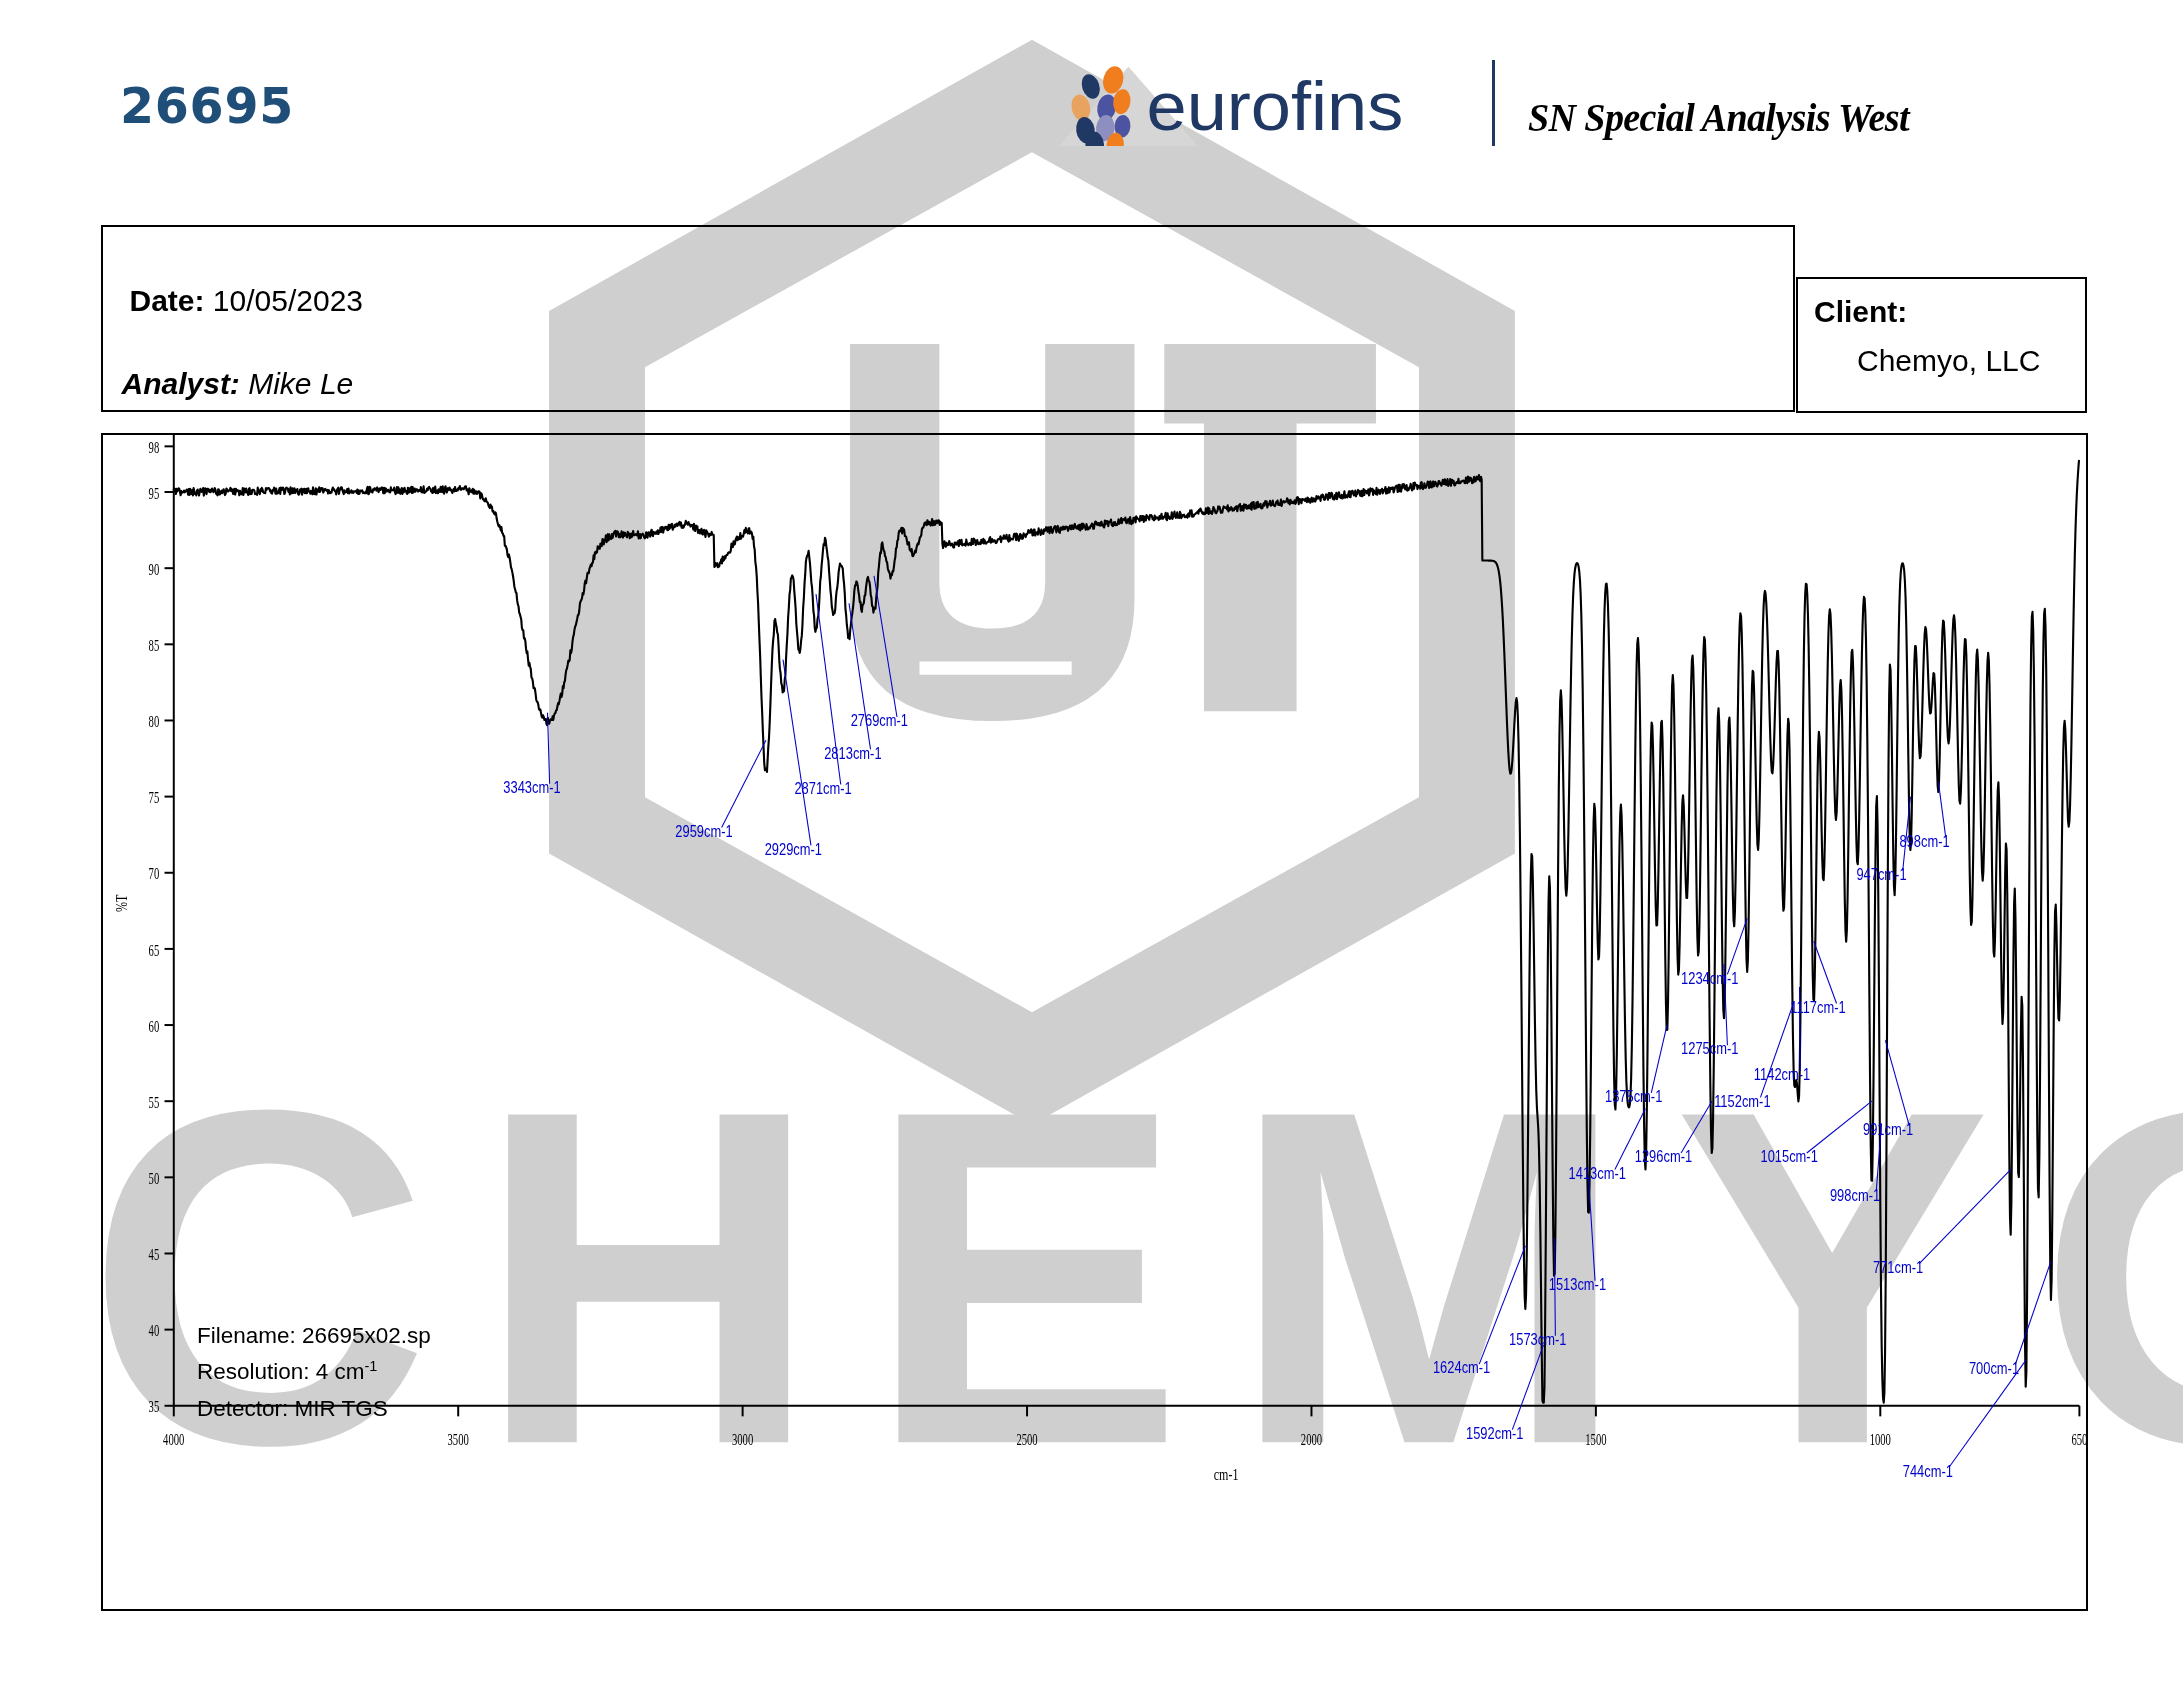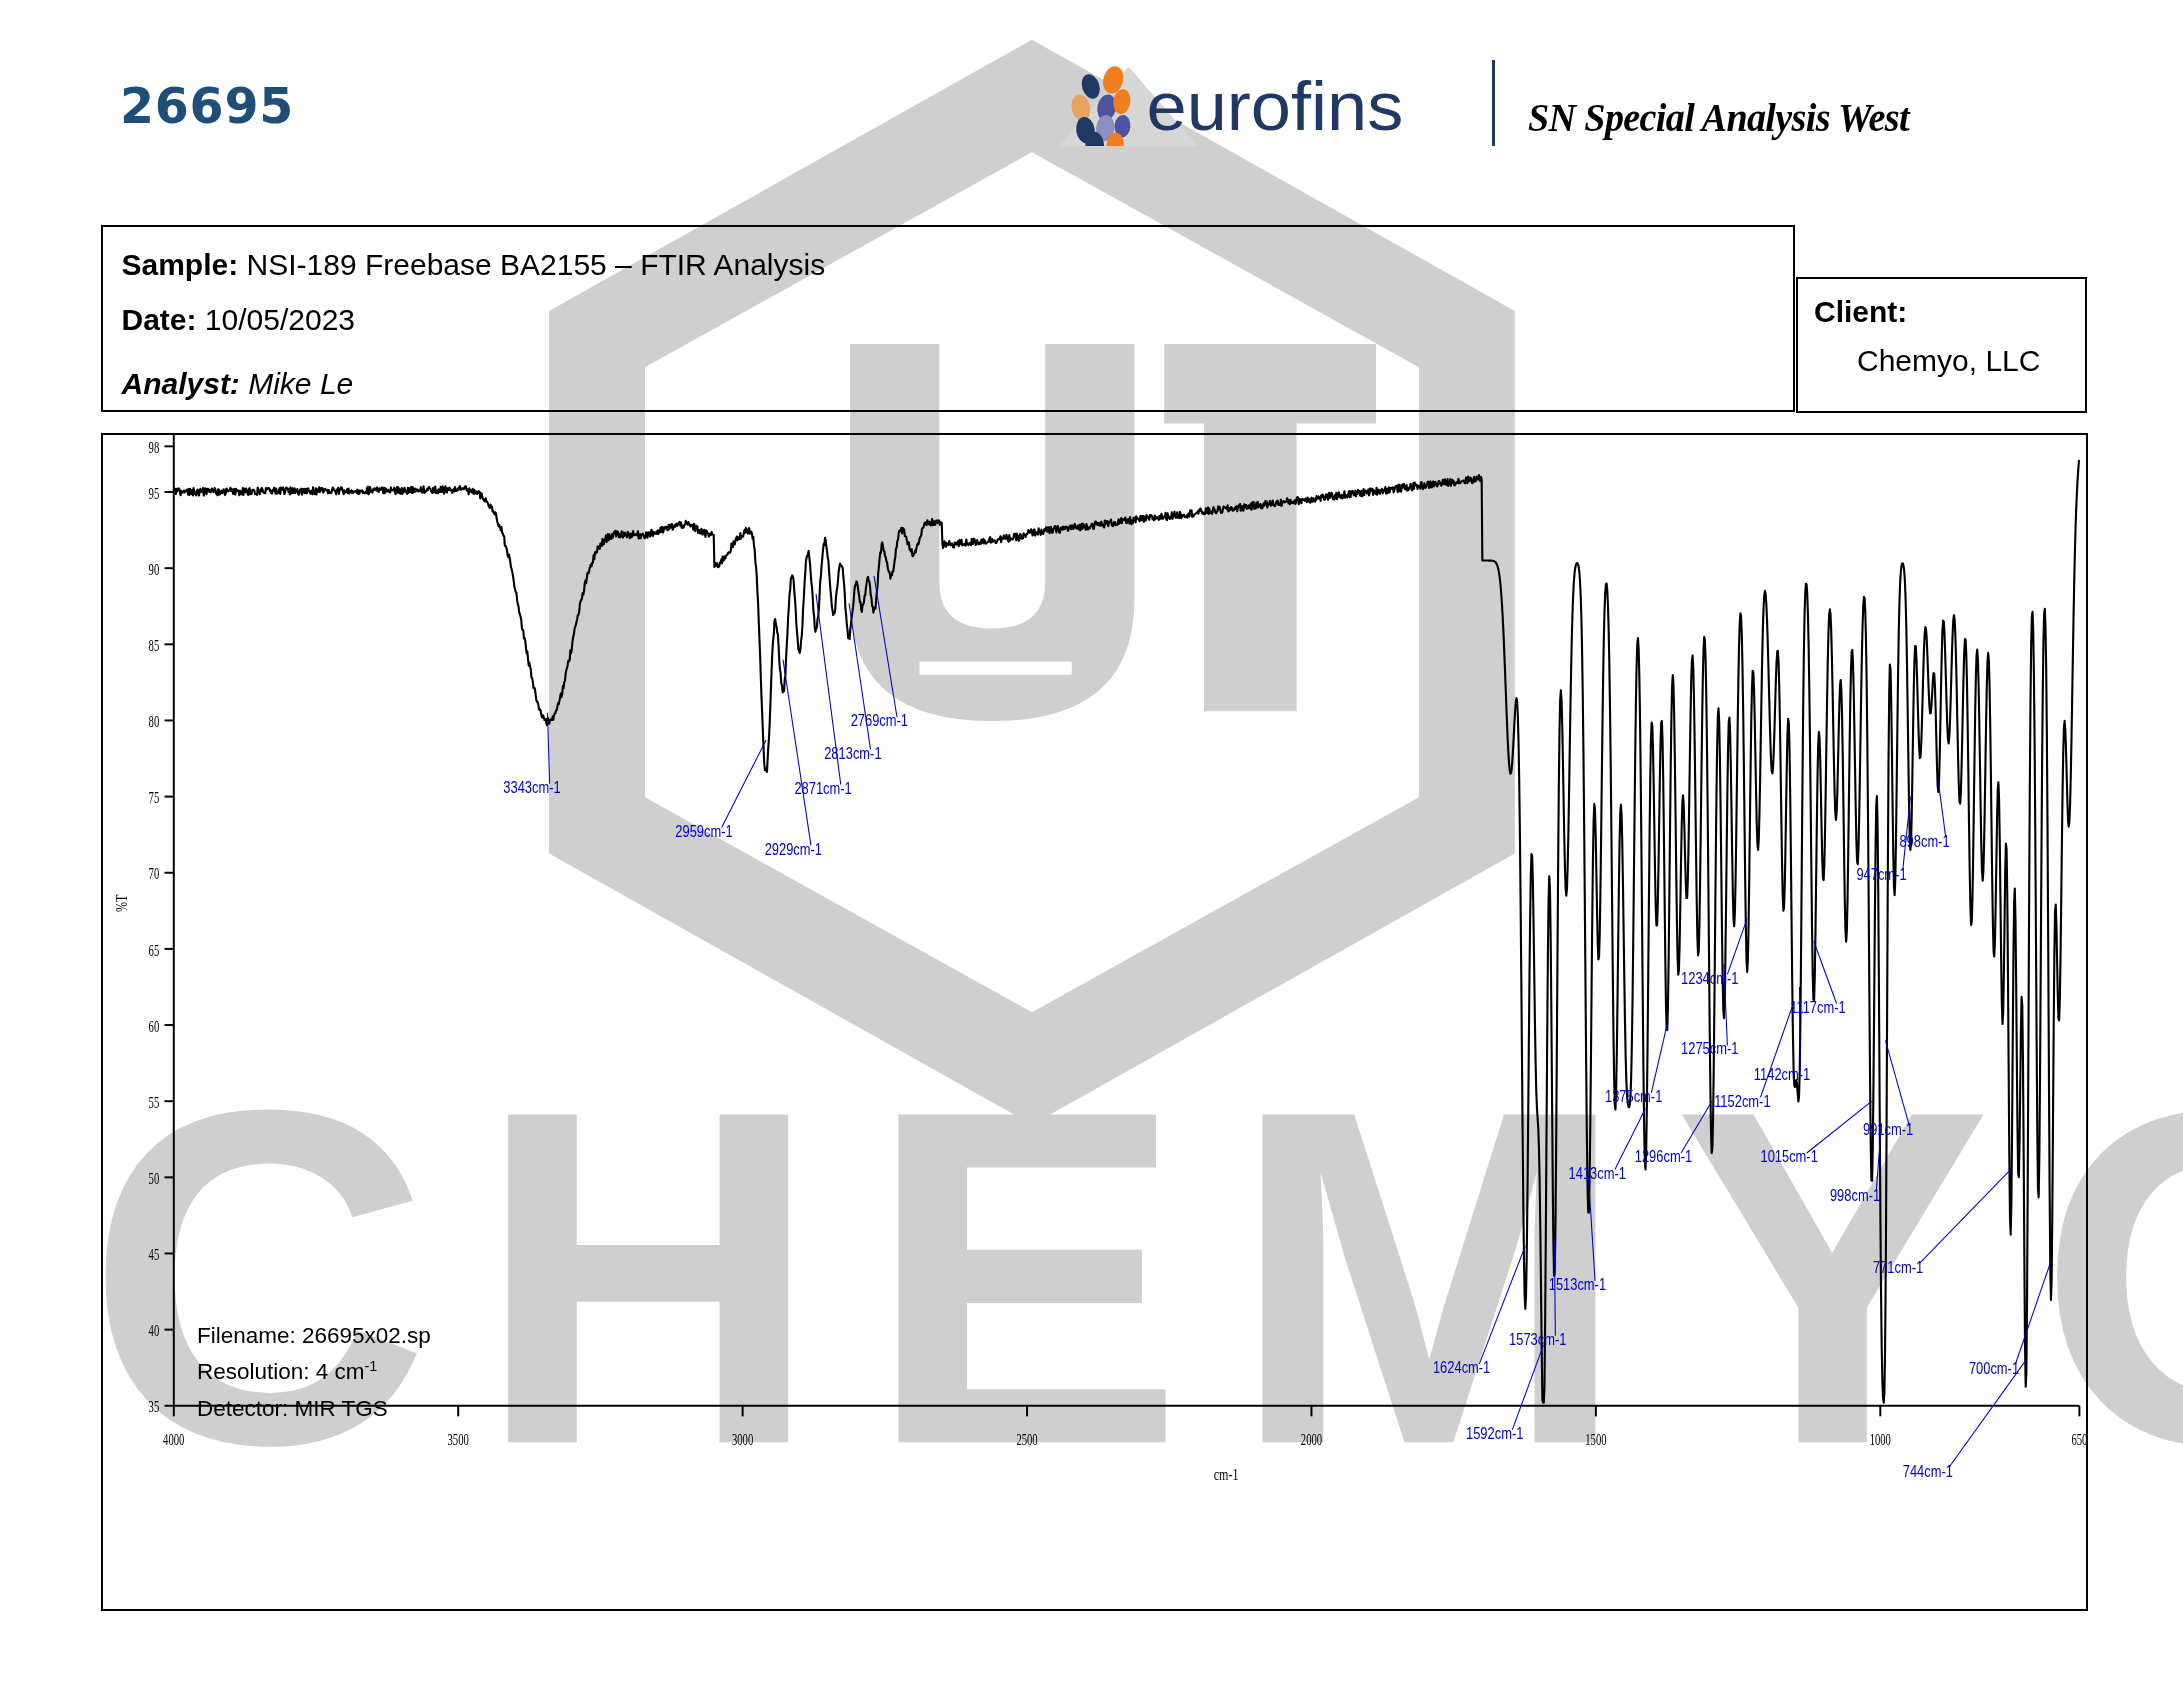--- a/index.html
+++ b/index.html
@@ -54,21 +54,21 @@
     position:absolute; left:101px; top:225px; width:1694px; height:187px;
     border:2.6px solid #000; background:transparent;
     z-index:3;
   }
   .info-line {
     position:absolute; left:18.5px;
     font-size:30px; color:#000; white-space:nowrap;
   }
   .info-line b { font-weight:bold; }
   #info-sample { top:21px; }
-  #info-date   { top:76px; }
+  #info-date   { top:57px;margin-left:8px; }
   #info-analyst{ top:140px;font-style:italic; }
 
   #client-box {
     position:absolute; left:1796px; top:277px; width:291px; height:136px;
     border:2.6px solid #000; background:transparent;
     z-index:3;
   }
   #client-label {
     position:absolute; left:16px; top:16px;
     font-size:30px; font-weight:bold; color:#000;
@@ -156,24 +156,20 @@
       </g>
       <text x="126" y="106" font-family="Liberation Sans, sans-serif" font-size="104" fill="#1F3864" transform="scale(1.05,1)">eurofins</text>
     </svg>
   </div>
 
   <div id="header-divider"></div>
   <div id="lab-name">SN Special Analysis West</div>
 </div>
 
 <div id="info-box">
-  <div class="info-line" id="info-sample">
-    <b>Sample:</b>
-    <span>NSI-189 Freebase BA2155 – FTIR Analysis</span>
-  </div>
   <div class="info-line" id="info-date">
     <b>Date:</b>
     <span>10/05/2023</span>
   </div>
   <div class="info-line" id="info-analyst">
     <b>Analyst:</b>
     <span>Mike Le</span>
   </div>
 </div>
 

